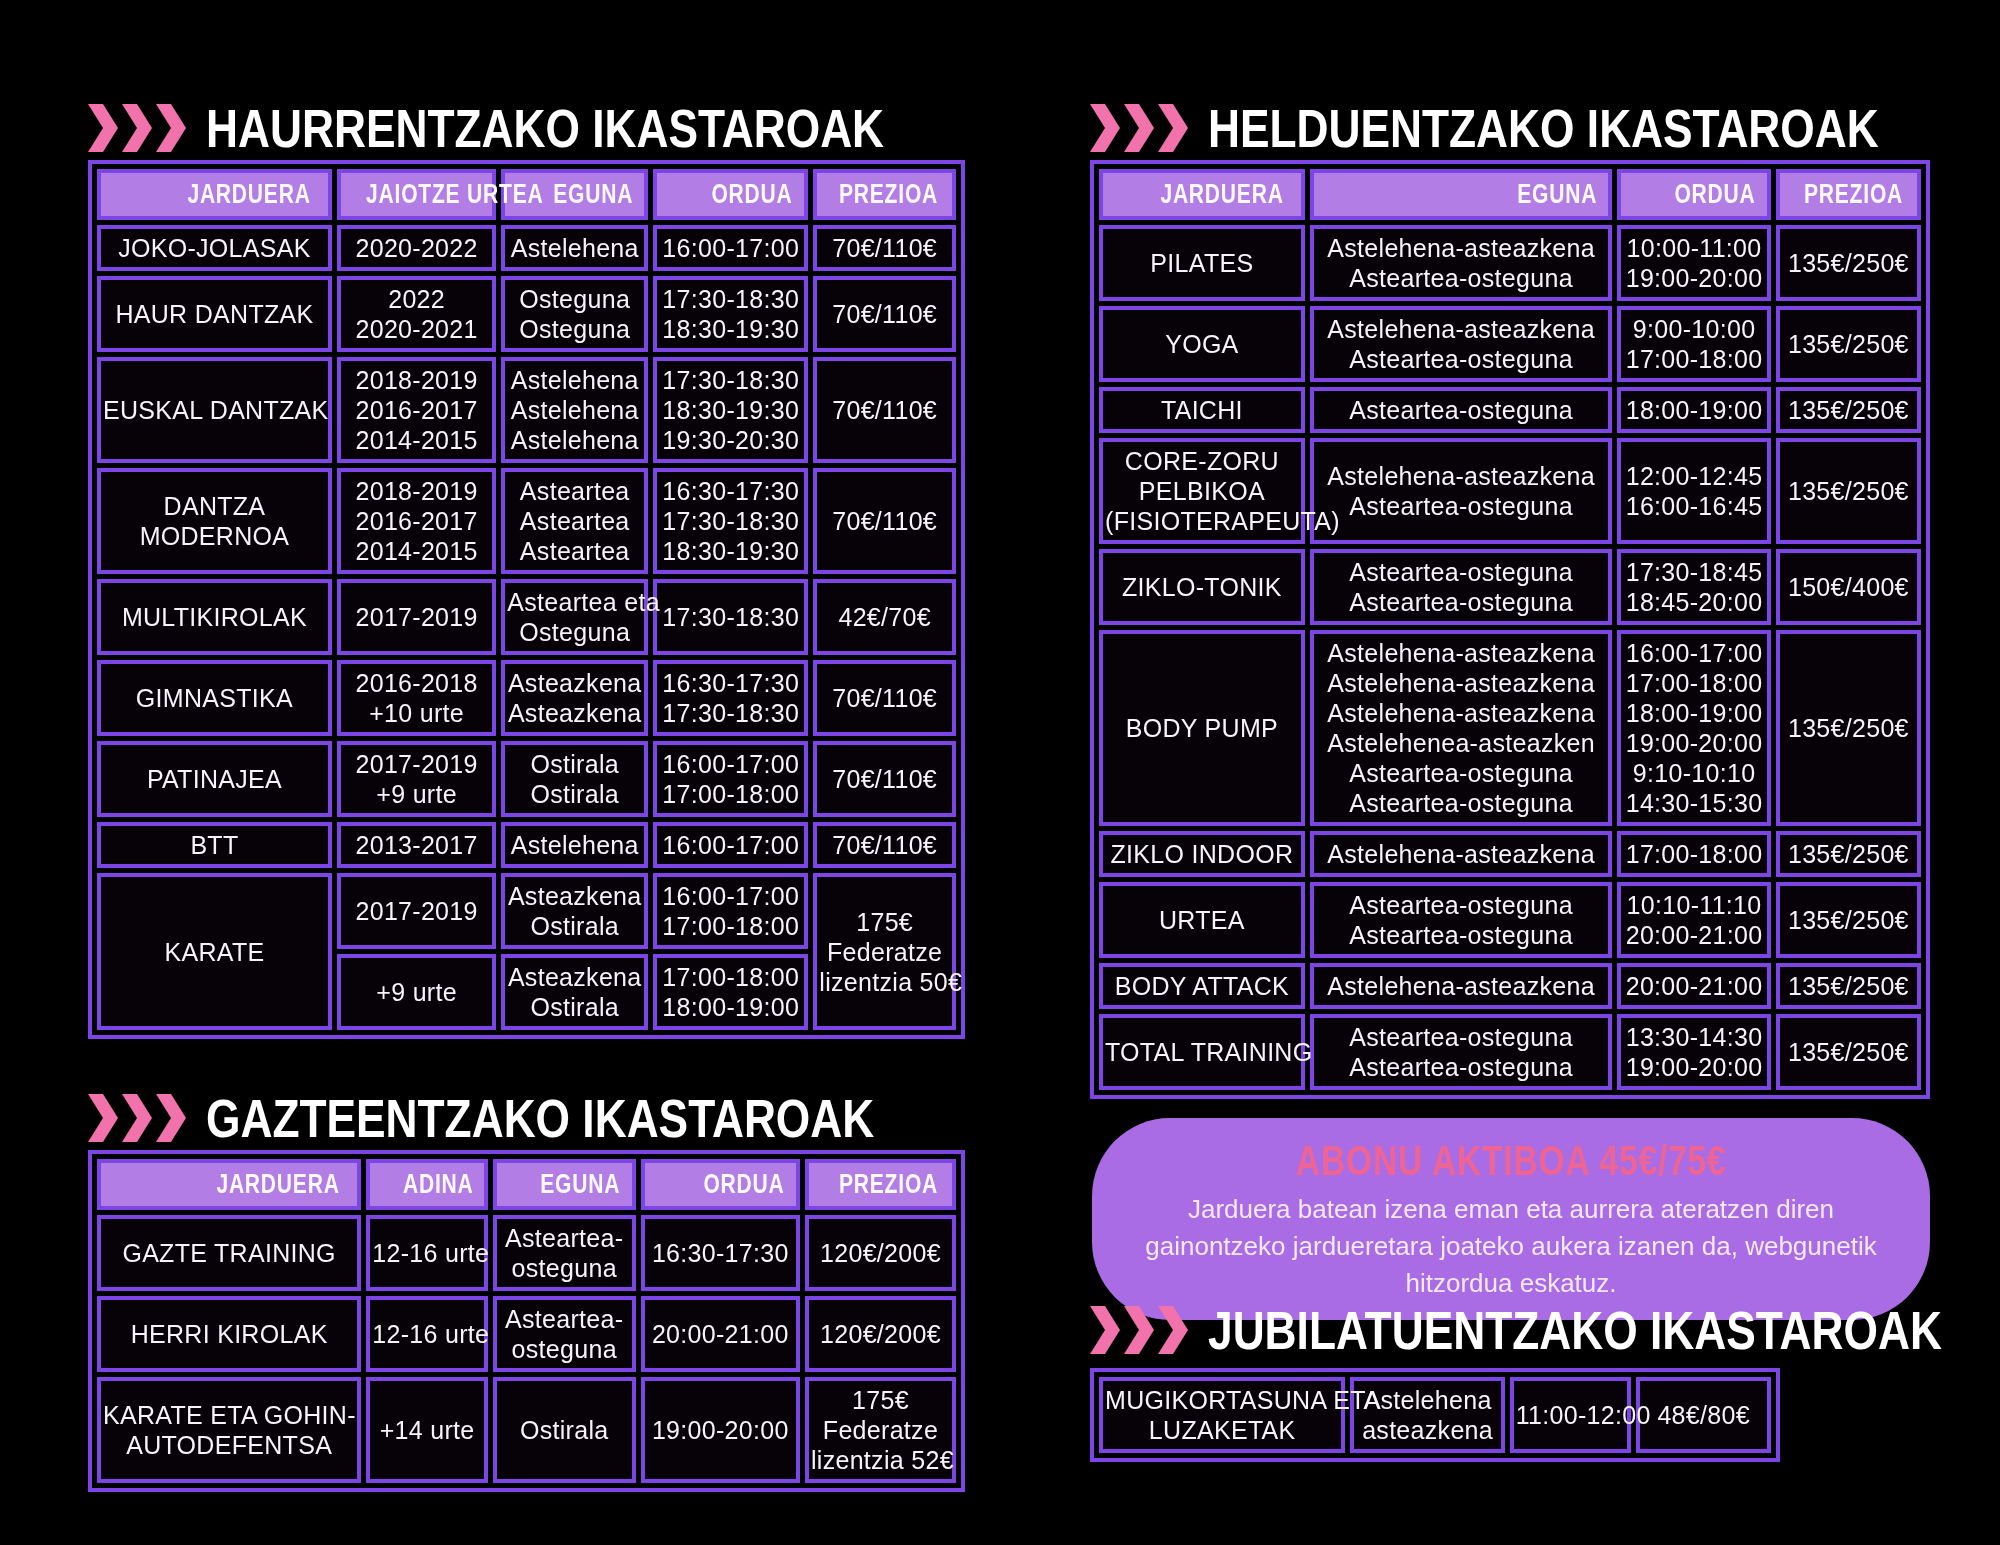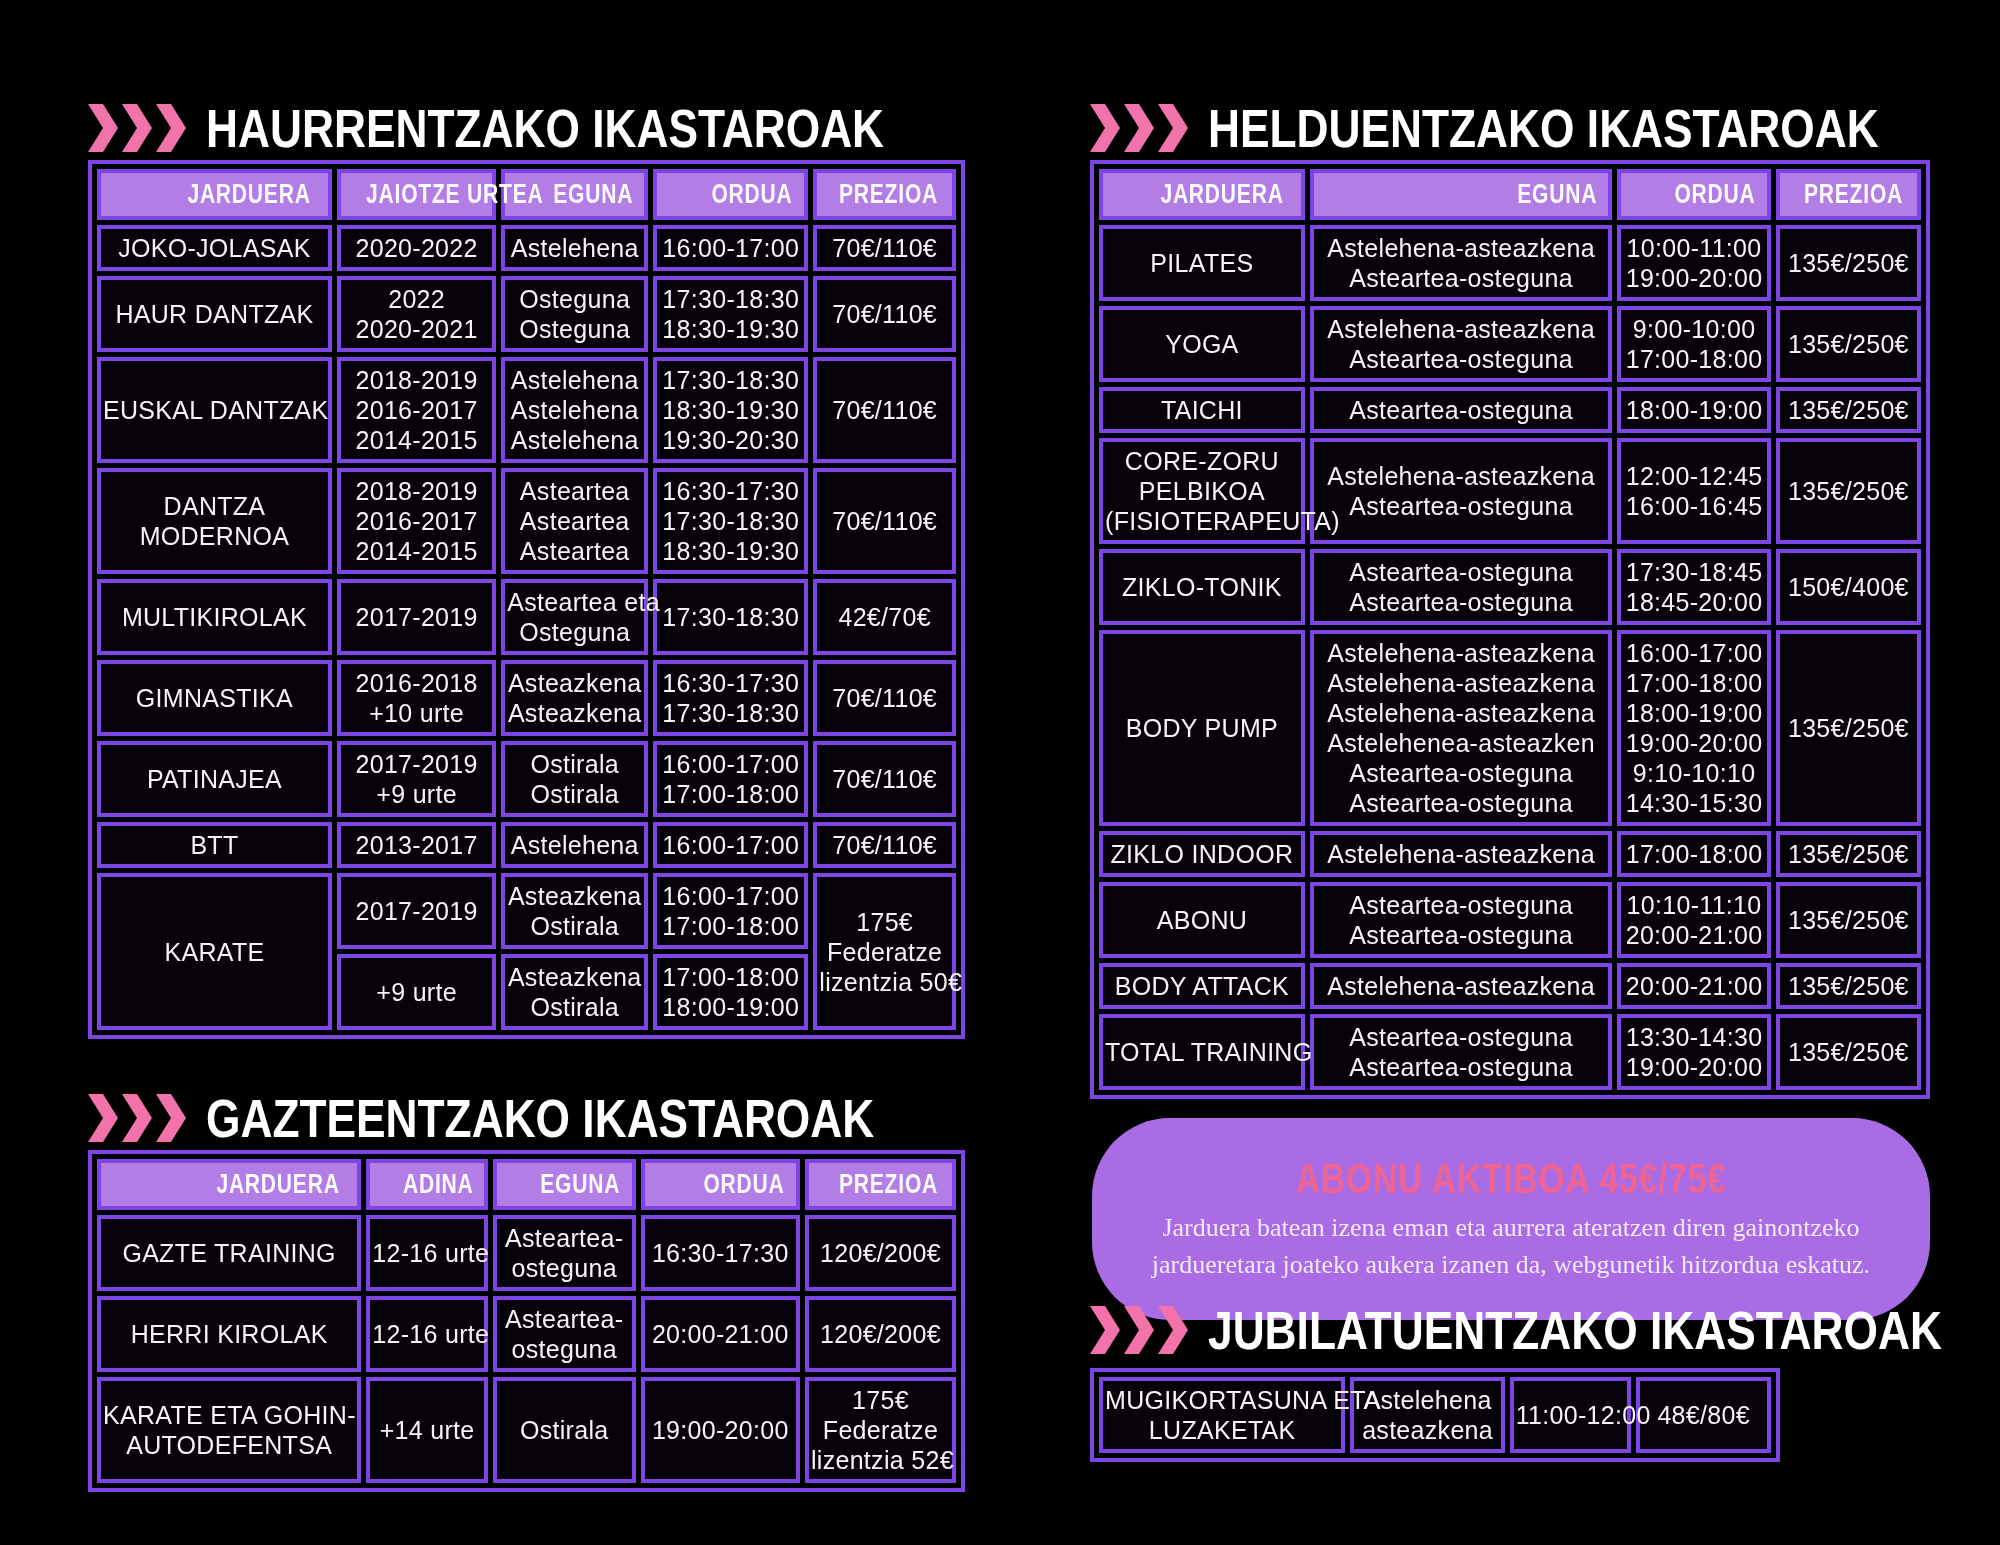--- a/index.html
+++ b/index.html
@@ -55,21 +55,21 @@
   .adults-table{top:160px;left:1090px;width:840px;}
   .retirees-title{top:1298px;left:1090px;}
   .retirees-table{top:1368px;left:1090px;width:690px;}
   
   .abonu{position:absolute;top:1118px;left:1092px;width:838px;height:202px;
     background:var(--abonu-box-purple);border-radius:78px;
     display:flex;flex-direction:column;justify-content:center;align-items:center;gap:6px;
     padding:10px 34px;}
   .abonu-title{color:var(--abonu-title-pink);font-size:42px;font-weight:800;letter-spacing:1px;
     display:inline-block;transform:scaleX(.8);transform-origin:center;white-space:nowrap;}
-  .abonu-body{color:var(--abonu-text);font-size:26px;line-height:37px;text-align:center;font-family:Liberation Serif, serif;}
+  .abonu-body{color:var(--abonu-text);font-size:26px;line-height:37px;text-align:center;}
 </style>
 </head>
 <body>
 
 <div class="title-row children-title">
   <span class="chevrons">
       <i></i>
       <i></i>
       <i></i>
     </span>
@@ -511,21 +511,21 @@
         </td>
         <td>
           <div class="cl">17:00-18:00</div>
         </td>
         <td>
           <div class="cl">135€/250€</div>
         </td>
       </tr>
       <tr>
         <td>
-          <div class="cl">ABONU</div>
+          <div class="cl">URTEA</div>
         </td>
         <td>
           <div class="cl">Asteartea-osteguna</div>
           <div class="cl">Asteartea-osteguna</div>
         </td>
         <td>
           <div class="cl">10:10-11:10</div>
           <div class="cl">20:00-21:00</div>
         </td>
         <td>

